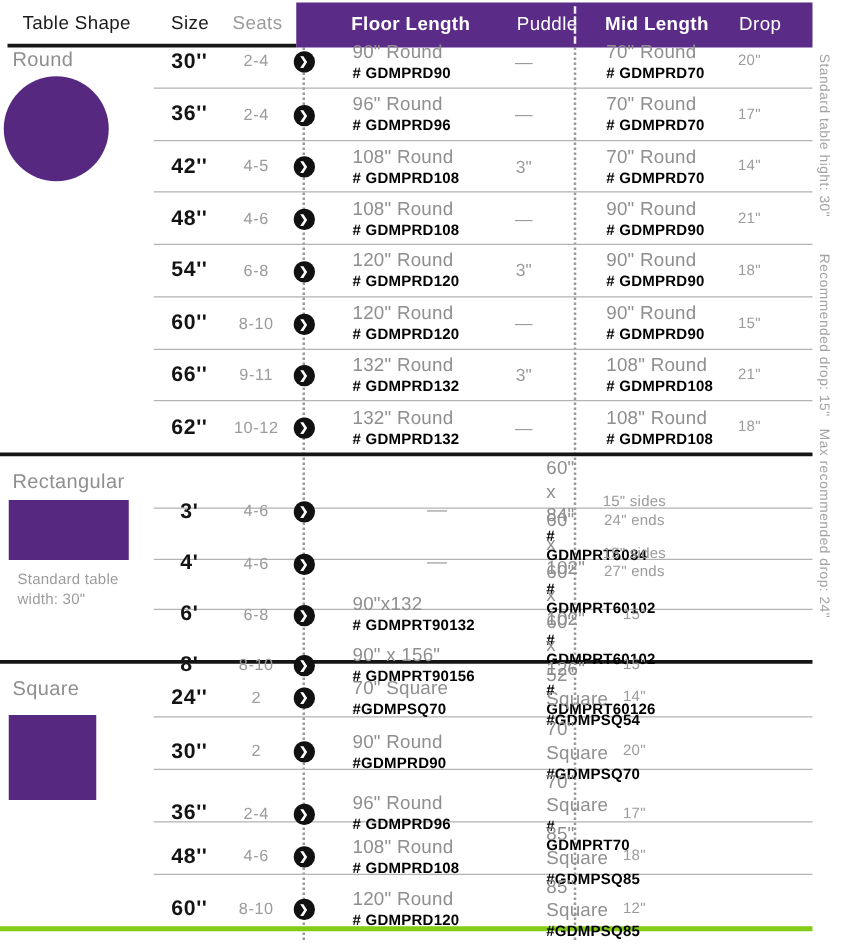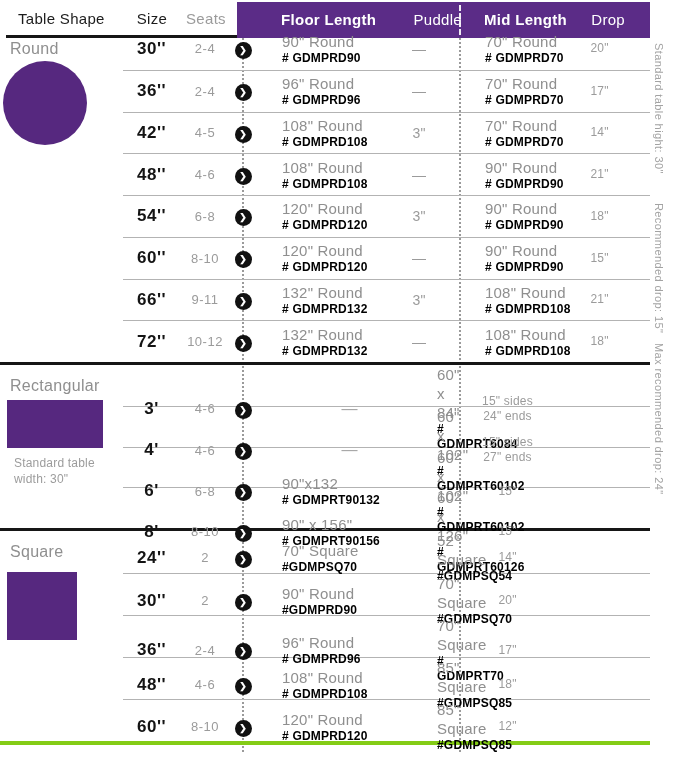--- a/index.html
+++ b/index.html
@@ -250,21 +250,21 @@
       <div class="dims">108" Round</div>
       <div class="code"># GDMPRD108</div>
     </div>
     <div class="c-drop">
       <div class="drop-l">21"</div>
 
     </div>
   </div>
 
   <div class="row">
-    <div class="c-size">72''</div>
+    <div class="c-size">62''</div>
     <div class="c-seats">10-12</div>
     <div class="c-chev">
       <span class="chev">❯</span>
     </div>
     <div class="c-floor">
       <div class="dims">132" Round</div>
       <div class="code"># GDMPRD132</div>
 
     </div>
     <div class="c-puddle">—</div>

